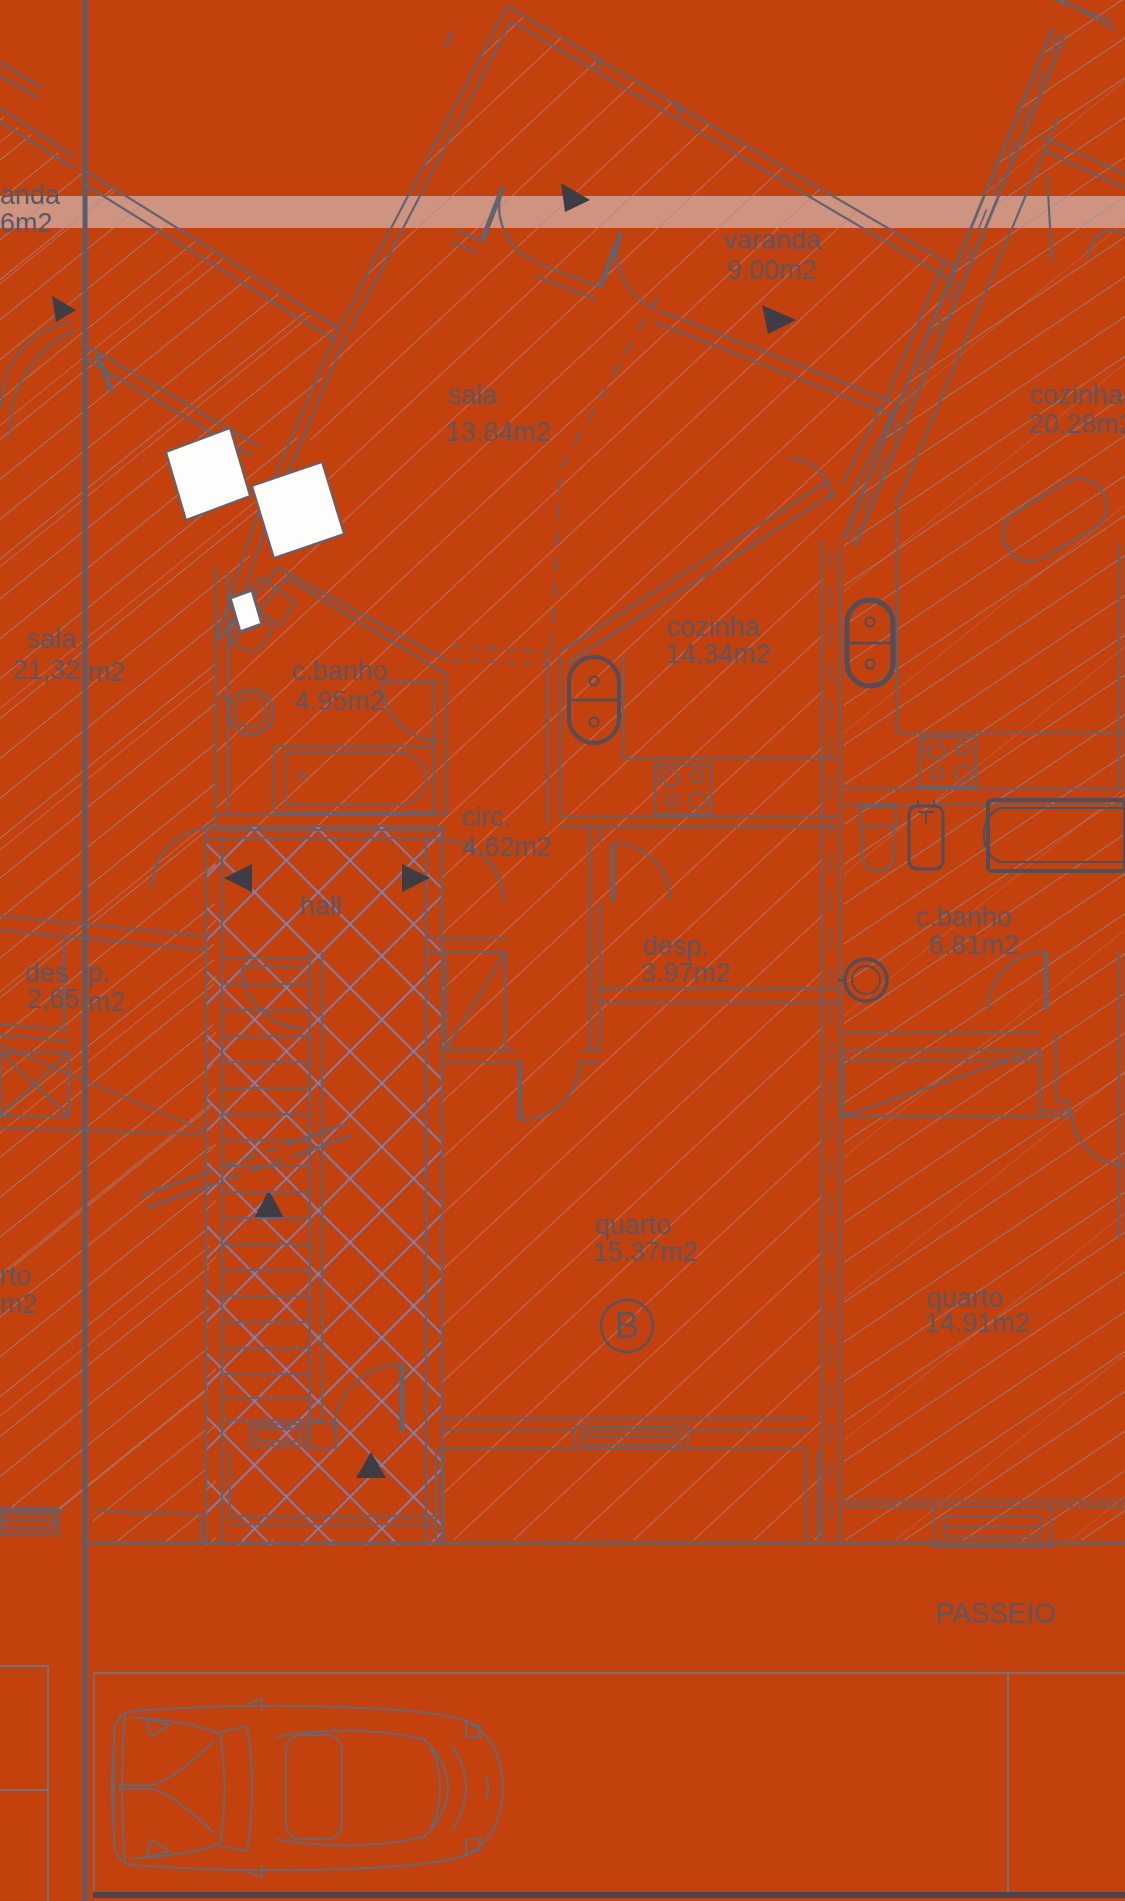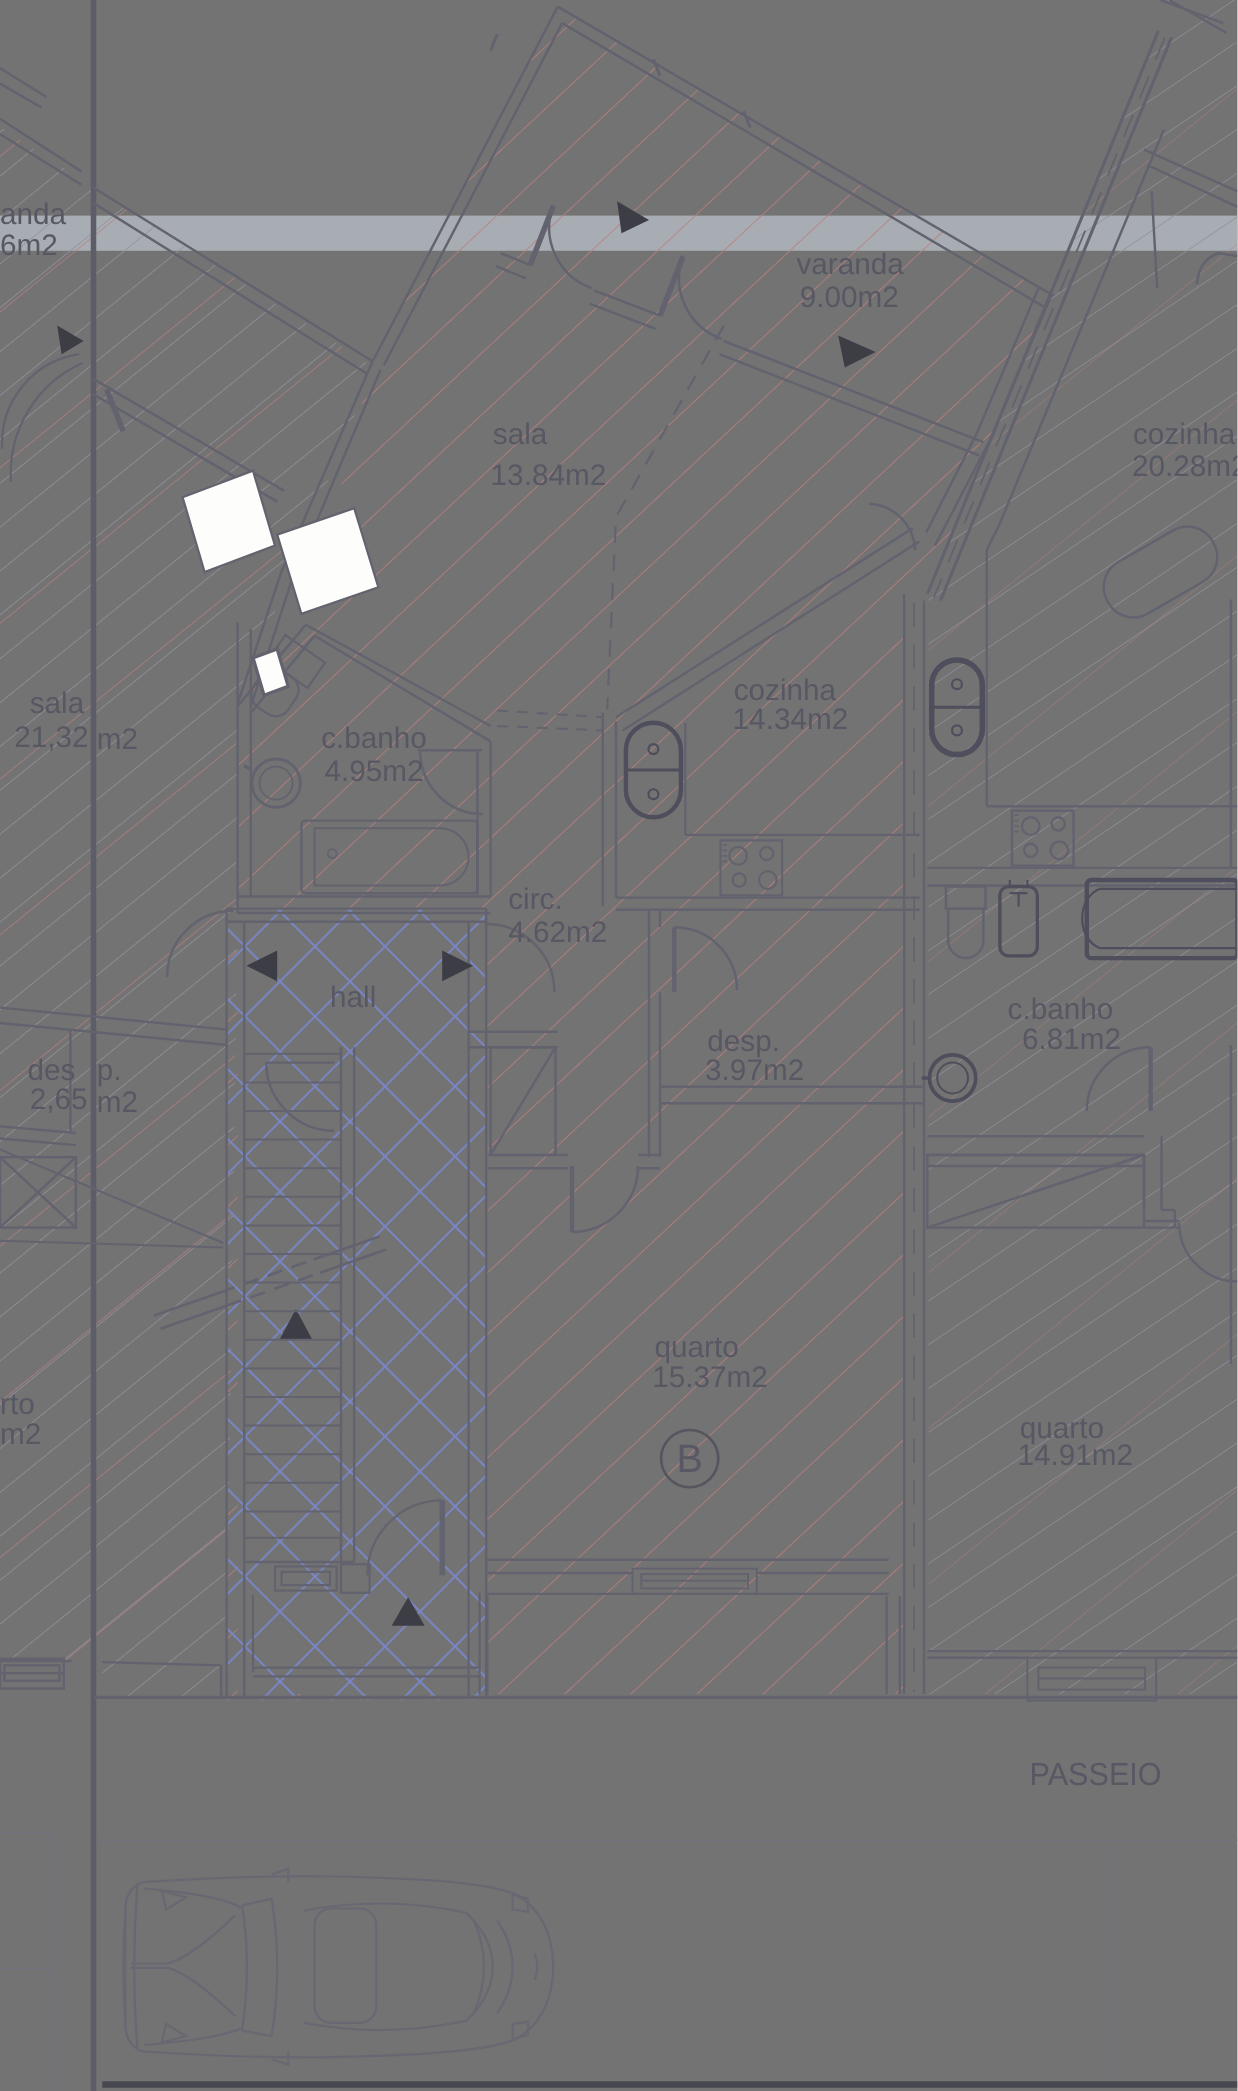--- a/index.html
+++ b/index.html
@@ -1,16 +1,16 @@
 <!DOCTYPE html>
 <html><head>
 <meta charset="utf-8">
 <style>
   html,body{margin:0;padding:0;background:#ffffff;}
-  #page{position:relative;width:1125px;height:1901px;background:#737373;overflow:hidden;
+  #page{position:relative;width:1125px;height:1901px;background:#c2410c;overflow:hidden;
         font-family:"Liberation Sans", sans-serif;}
   svg{position:absolute;top:0;left:0;}
   text{font-family:"Liberation Sans", sans-serif;fill:#585864;}
 </style>
 </head>
 <body>
 <div id="page">
 <svg width="1125" height="1901" viewBox="0 0 1125 1901">
 <defs>
   <pattern id="redh" width="41" height="1901" patternUnits="userSpaceOnUse" patternTransform="rotate(47 0 0)">

